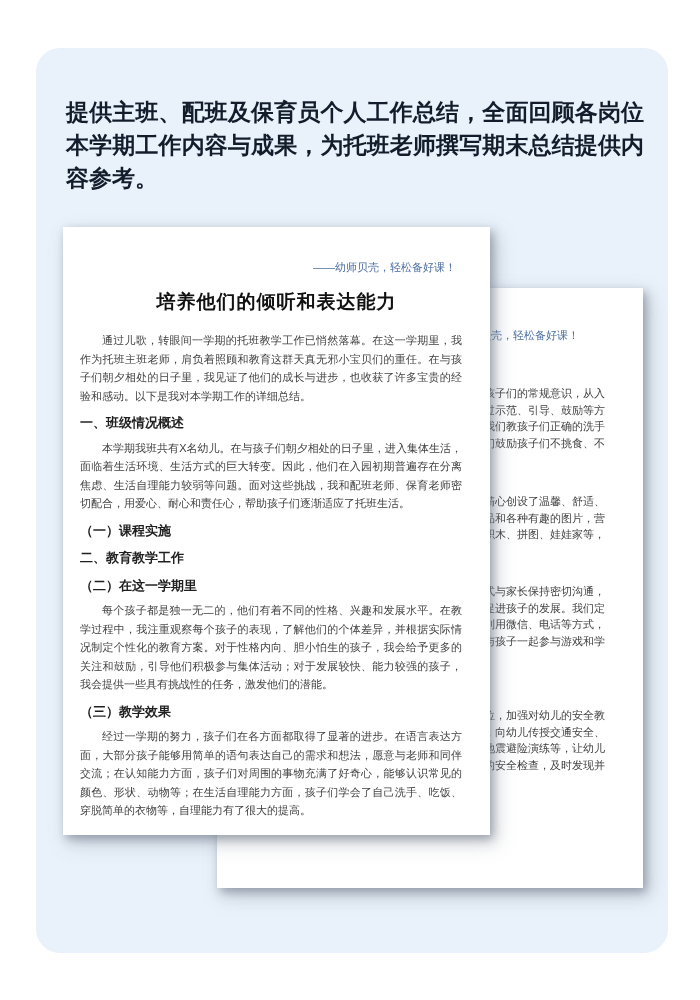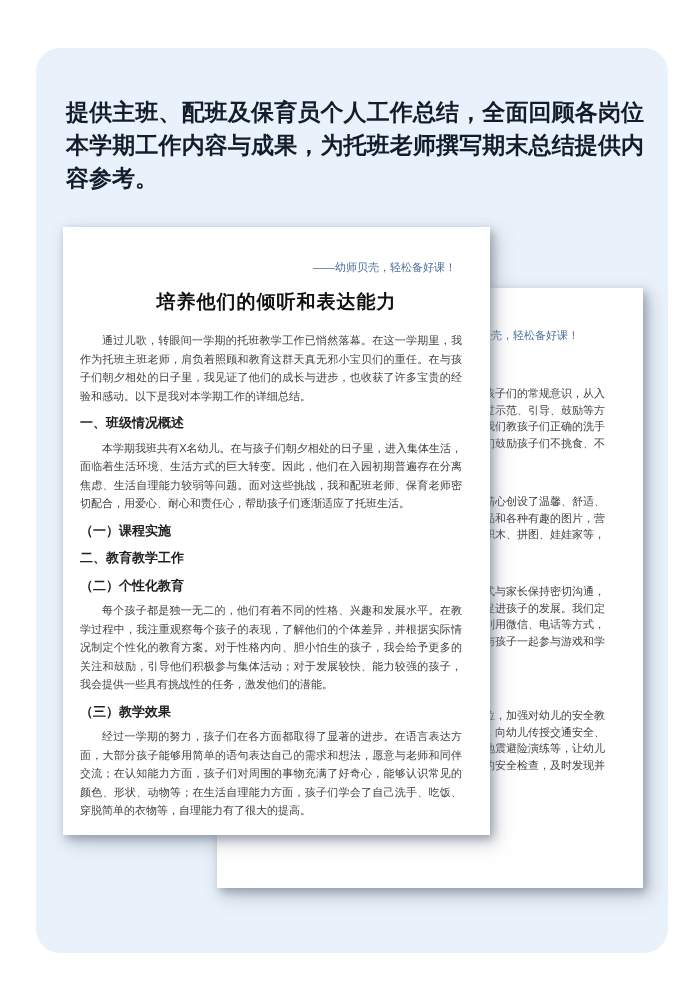--- a/index.html
+++ b/index.html
@@ -80,20 +80,20 @@
 
   <div class="doc doc1">
     <div class="tagline">——幼师贝壳，轻松备好课！</div>
     <div class="doc-title">培养他们的倾听和表达能力</div>
     <div class="body-text">
       <p>通过儿歌，转眼间一学期的托班教学工作已悄然落幕。在这一学期里，我作为托班主班老师，肩负着照顾和教育这群天真无邪小宝贝们的重任。在与孩子们朝夕相处的日子里，我见证了他们的成长与进步，也收获了许多宝贵的经验和感动。以下是我对本学期工作的详细总结。</p>
       <h3>一、班级情况概述</h3>
       <p>本学期我班共有X名幼儿。在与孩子们朝夕相处的日子里，进入集体生活，面临着生活环境、生活方式的巨大转变。因此，他们在入园初期普遍存在分离焦虑、生活自理能力较弱等问题。面对这些挑战，我和配班老师、保育老师密切配合，用爱心、耐心和责任心，帮助孩子们逐渐适应了托班生活。</p>
       <h3>（一）课程实施</h3>
       <h3>二、教育教学工作</h3>
-      <h3>（二）个性化教育</h3>
+      <h3>（二）在这一学期里</h3>
       <p>每个孩子都是独一无二的，他们有着不同的性格、兴趣和发展水平。在教学过程中，我注重观察每个孩子的表现，了解他们的个体差异，并根据实际情况制定个性化的教育方案。对于性格内向、胆小怕生的孩子，我会给予更多的关注和鼓励，引导他们积极参与集体活动；对于发展较快、能力较强的孩子，我会提供一些具有挑战性的任务，激发他们的潜能。</p>
       <h3>（三）教学效果</h3>
       <p>经过一学期的努力，孩子们在各方面都取得了显著的进步。在语言表达方面，大部分孩子能够用简单的语句表达自己的需求和想法，愿意与老师和同伴交流；在认知能力方面，孩子们对周围的事物充满了好奇心，能够认识常见的颜色、形状、动物等；在生活自理能力方面，孩子们学会了自己洗手、吃饭、穿脱简单的衣物等，自理能力有了很大的提高。</p>
     </div>
   </div>
 
 </div>
 
 </body></html>

